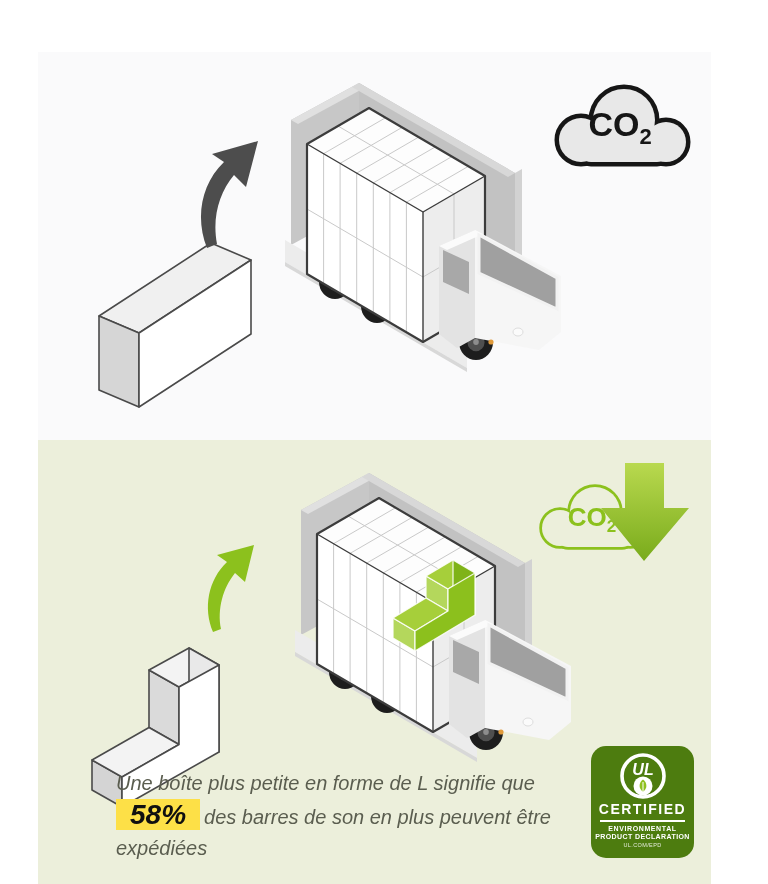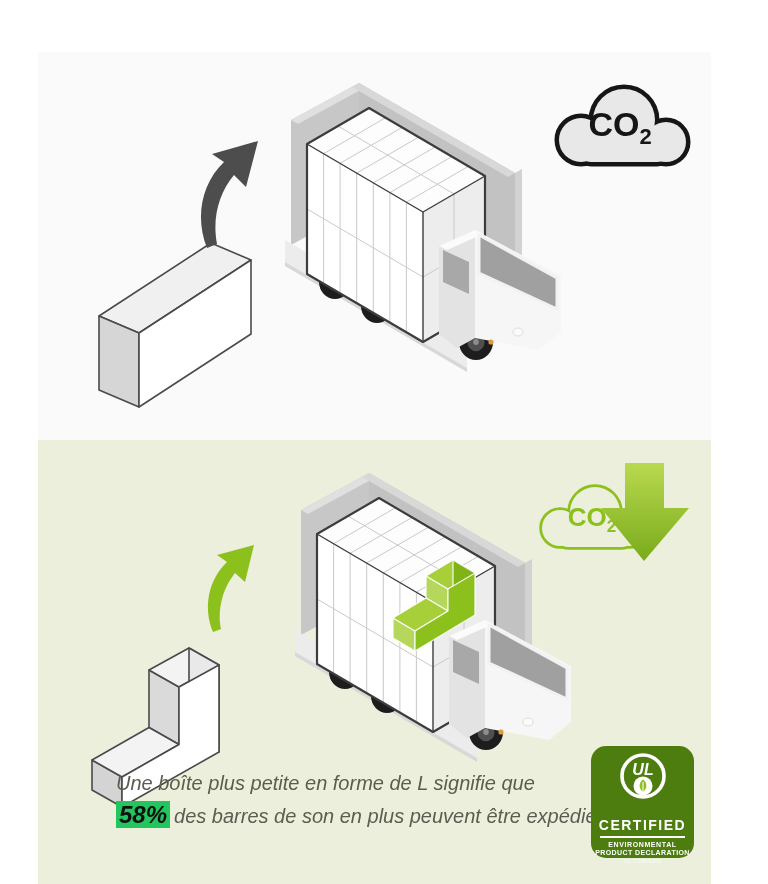--- a/index.html
+++ b/index.html
@@ -6,26 +6,26 @@
   body { font-family:"Liberation Sans", sans-serif; background:#ffffff; }
   .page { position:relative; width:768px; height:884px; background:#ffffff; overflow:hidden; }
   .panel { position:absolute; left:38px; width:673px; }
   .panel-top { top:52px; height:388px; background:#fafafb; }
   .panel-bottom { top:440px; height:444px; background:#ecefdb; }
   .abs { position:absolute; }
   .conv-label { position:absolute; left:100px; top:322px; width:380px; text-align:center;
     font-size:31px; font-weight:bold; color:#3d3d3d; letter-spacing:0px; }
   .caption { position:absolute; left:78px; top:328px; width:520px; text-align:left;
     font-size:20px; line-height:31px; color:#5a5d4f;font-style:italic; }
-  .caption .hl { background:#22c55e; color:#101010; font-weight:bold; font-size:24px;
-    padding:0 3px; margin-right:4px; }
+  .caption .hl { background:#fde047; color:#101010; font-weight:bold; font-size:28px;
+    padding:0 14px; margin-right:4px; }
   .badge { position:absolute; left:553px; top:306px; width:103px; height:112px;
     background:#4d7c0f; border-radius:15px; text-align:center; color:#ffffff; }
   .badge .logo { margin:5px auto 0 auto; display:block; }
-  .badge .certified { font-size:14px; font-weight:bold; letter-spacing:1.5px; margin-top:16px; }
+  .badge .certified { font-size:14px; font-weight:bold; letter-spacing:1.5px; margin-top:0px; }
   .badge .rule { height:2px; background:#ffffff; margin:3px 9px 3px 9px; border:none; }
   .badge .small1 { font-size:7px; letter-spacing:0.6px; font-weight:bold; }
   .badge .small2 { font-size:7px; letter-spacing:0.4px; font-weight:bold; margin-top:1px; }
   .badge .small3 { font-size:5.5px; letter-spacing:0.4px; margin-top:2px; opacity:0.85; }
 </style>
 </head>
 <body>
 
 <div class="page">
 

